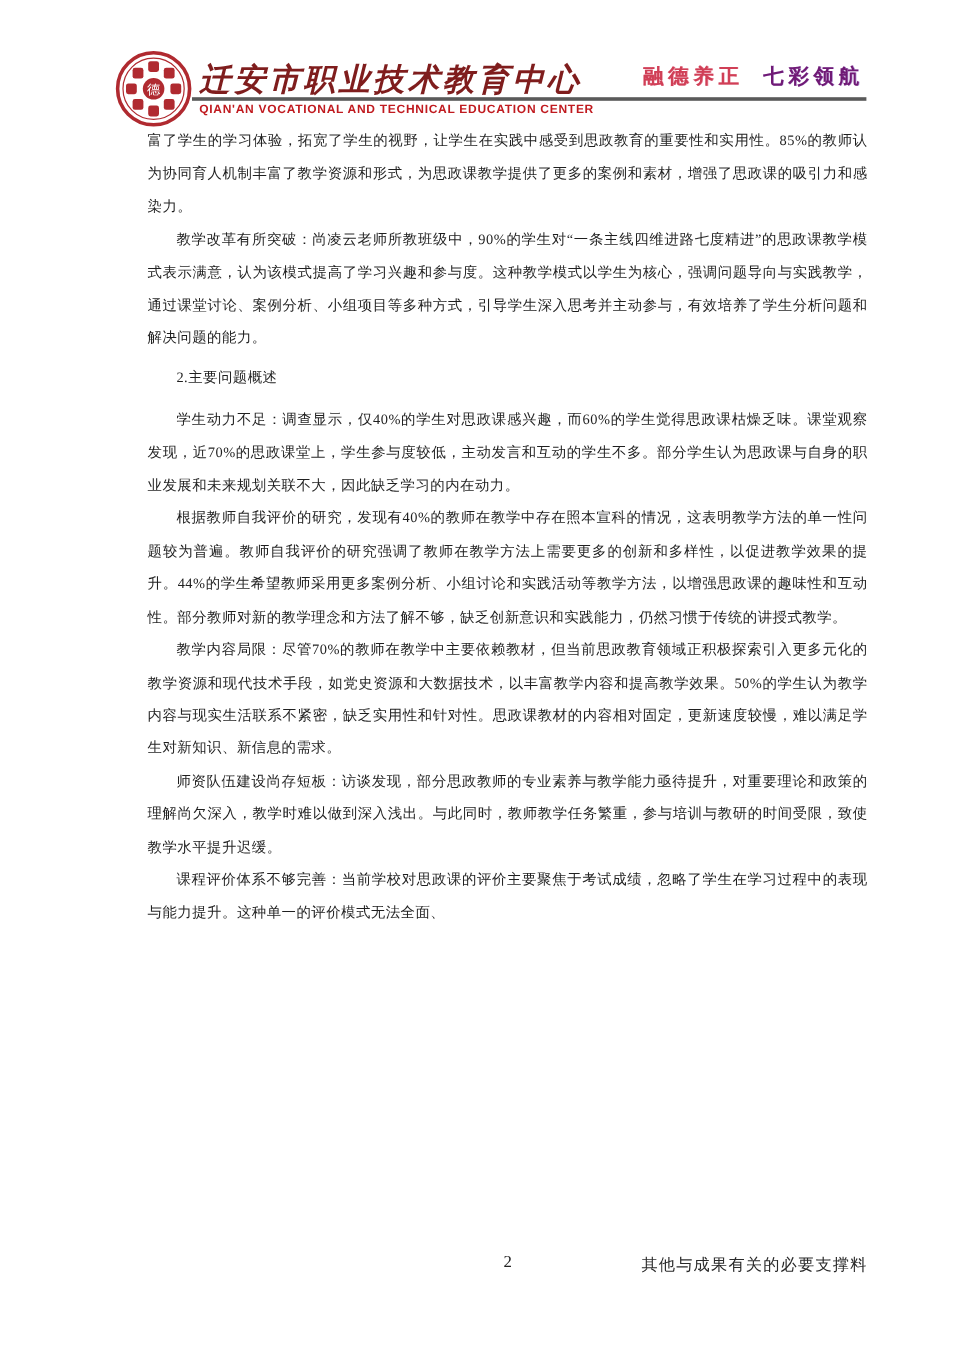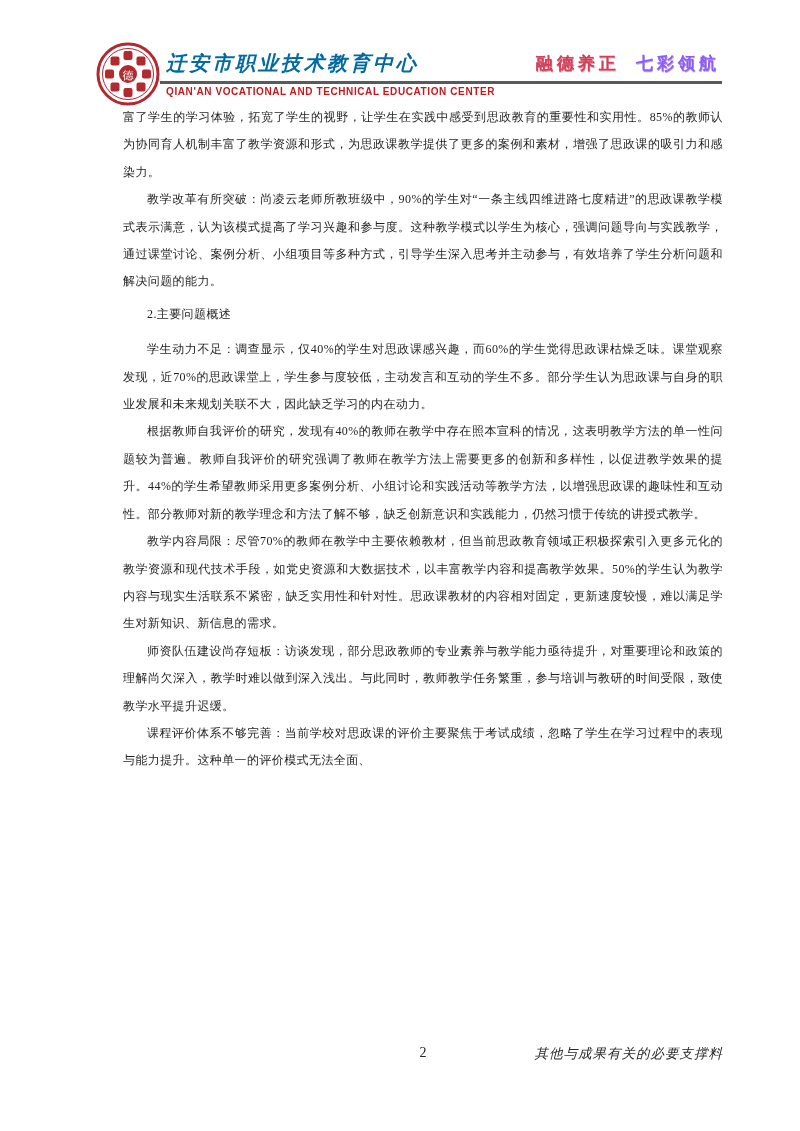--- a/index.html
+++ b/index.html
@@ -16,23 +16,23 @@
   
   .seal {
     position: absolute;
     left: 96px;
     top: 42px;
     width: 64px;
     height: 64px;
   }
   .title-block { position: absolute; left: 166px; top: 50px; }
   .cn-title {
-    font-size: 20px;
+    font-size: 26px;
     font-weight: bold;
-    color: #0369a1;
+    color: #7f1d1d;
     letter-spacing: 3px;
     line-height: 1.3;
     font-style: italic;
   }
   .header-rule {
     position: absolute;
     left: 160px;
     top: 81px;
     width: 562px;
     height: 3px;
@@ -52,21 +52,21 @@
   .slogan {
     position: absolute;
     top: 52px;
     right: 80px;
     font-size: 17px;
     font-weight: bold;
     letter-spacing: 4px;
     white-space: nowrap;
   }
   .slogan-red { color: #d03f56; text-shadow: 0.5px 0.5px 0 #e98ca0; }
-  .slogan-purple { color: #8b5cf6; margin-left: 8px; text-shadow: 0.5px 0.5px 0 #bfa7e0; }
+  .slogan-purple { color: #701a75; margin-left: 8px; text-shadow: 0.5px 0.5px 0 #bfa7e0; }
 
   
   .doc-body {
     position: absolute;
     left: 123px;
     top: 104px;
     width: 600px;
   }
   .para {
     margin: 0;
@@ -90,21 +90,20 @@
     color: #222;
   }
   .footer-note {
     position: absolute;
     right: 77px;
     top: 1045px;
     font-size: 13.5px;
     color: #2a2a2a;
     letter-spacing: 1px;
     white-space: nowrap;
-    font-style: italic;
   }
 </style>
 </head>
 <body>
 
 <div class="page">
 
   <div class="seal">
     <svg width="64" height="64" viewBox="0 0 64 64">
       <circle cx="32" cy="32" r="30" fill="none" stroke="#b02a30" stroke-width="3"></circle>

